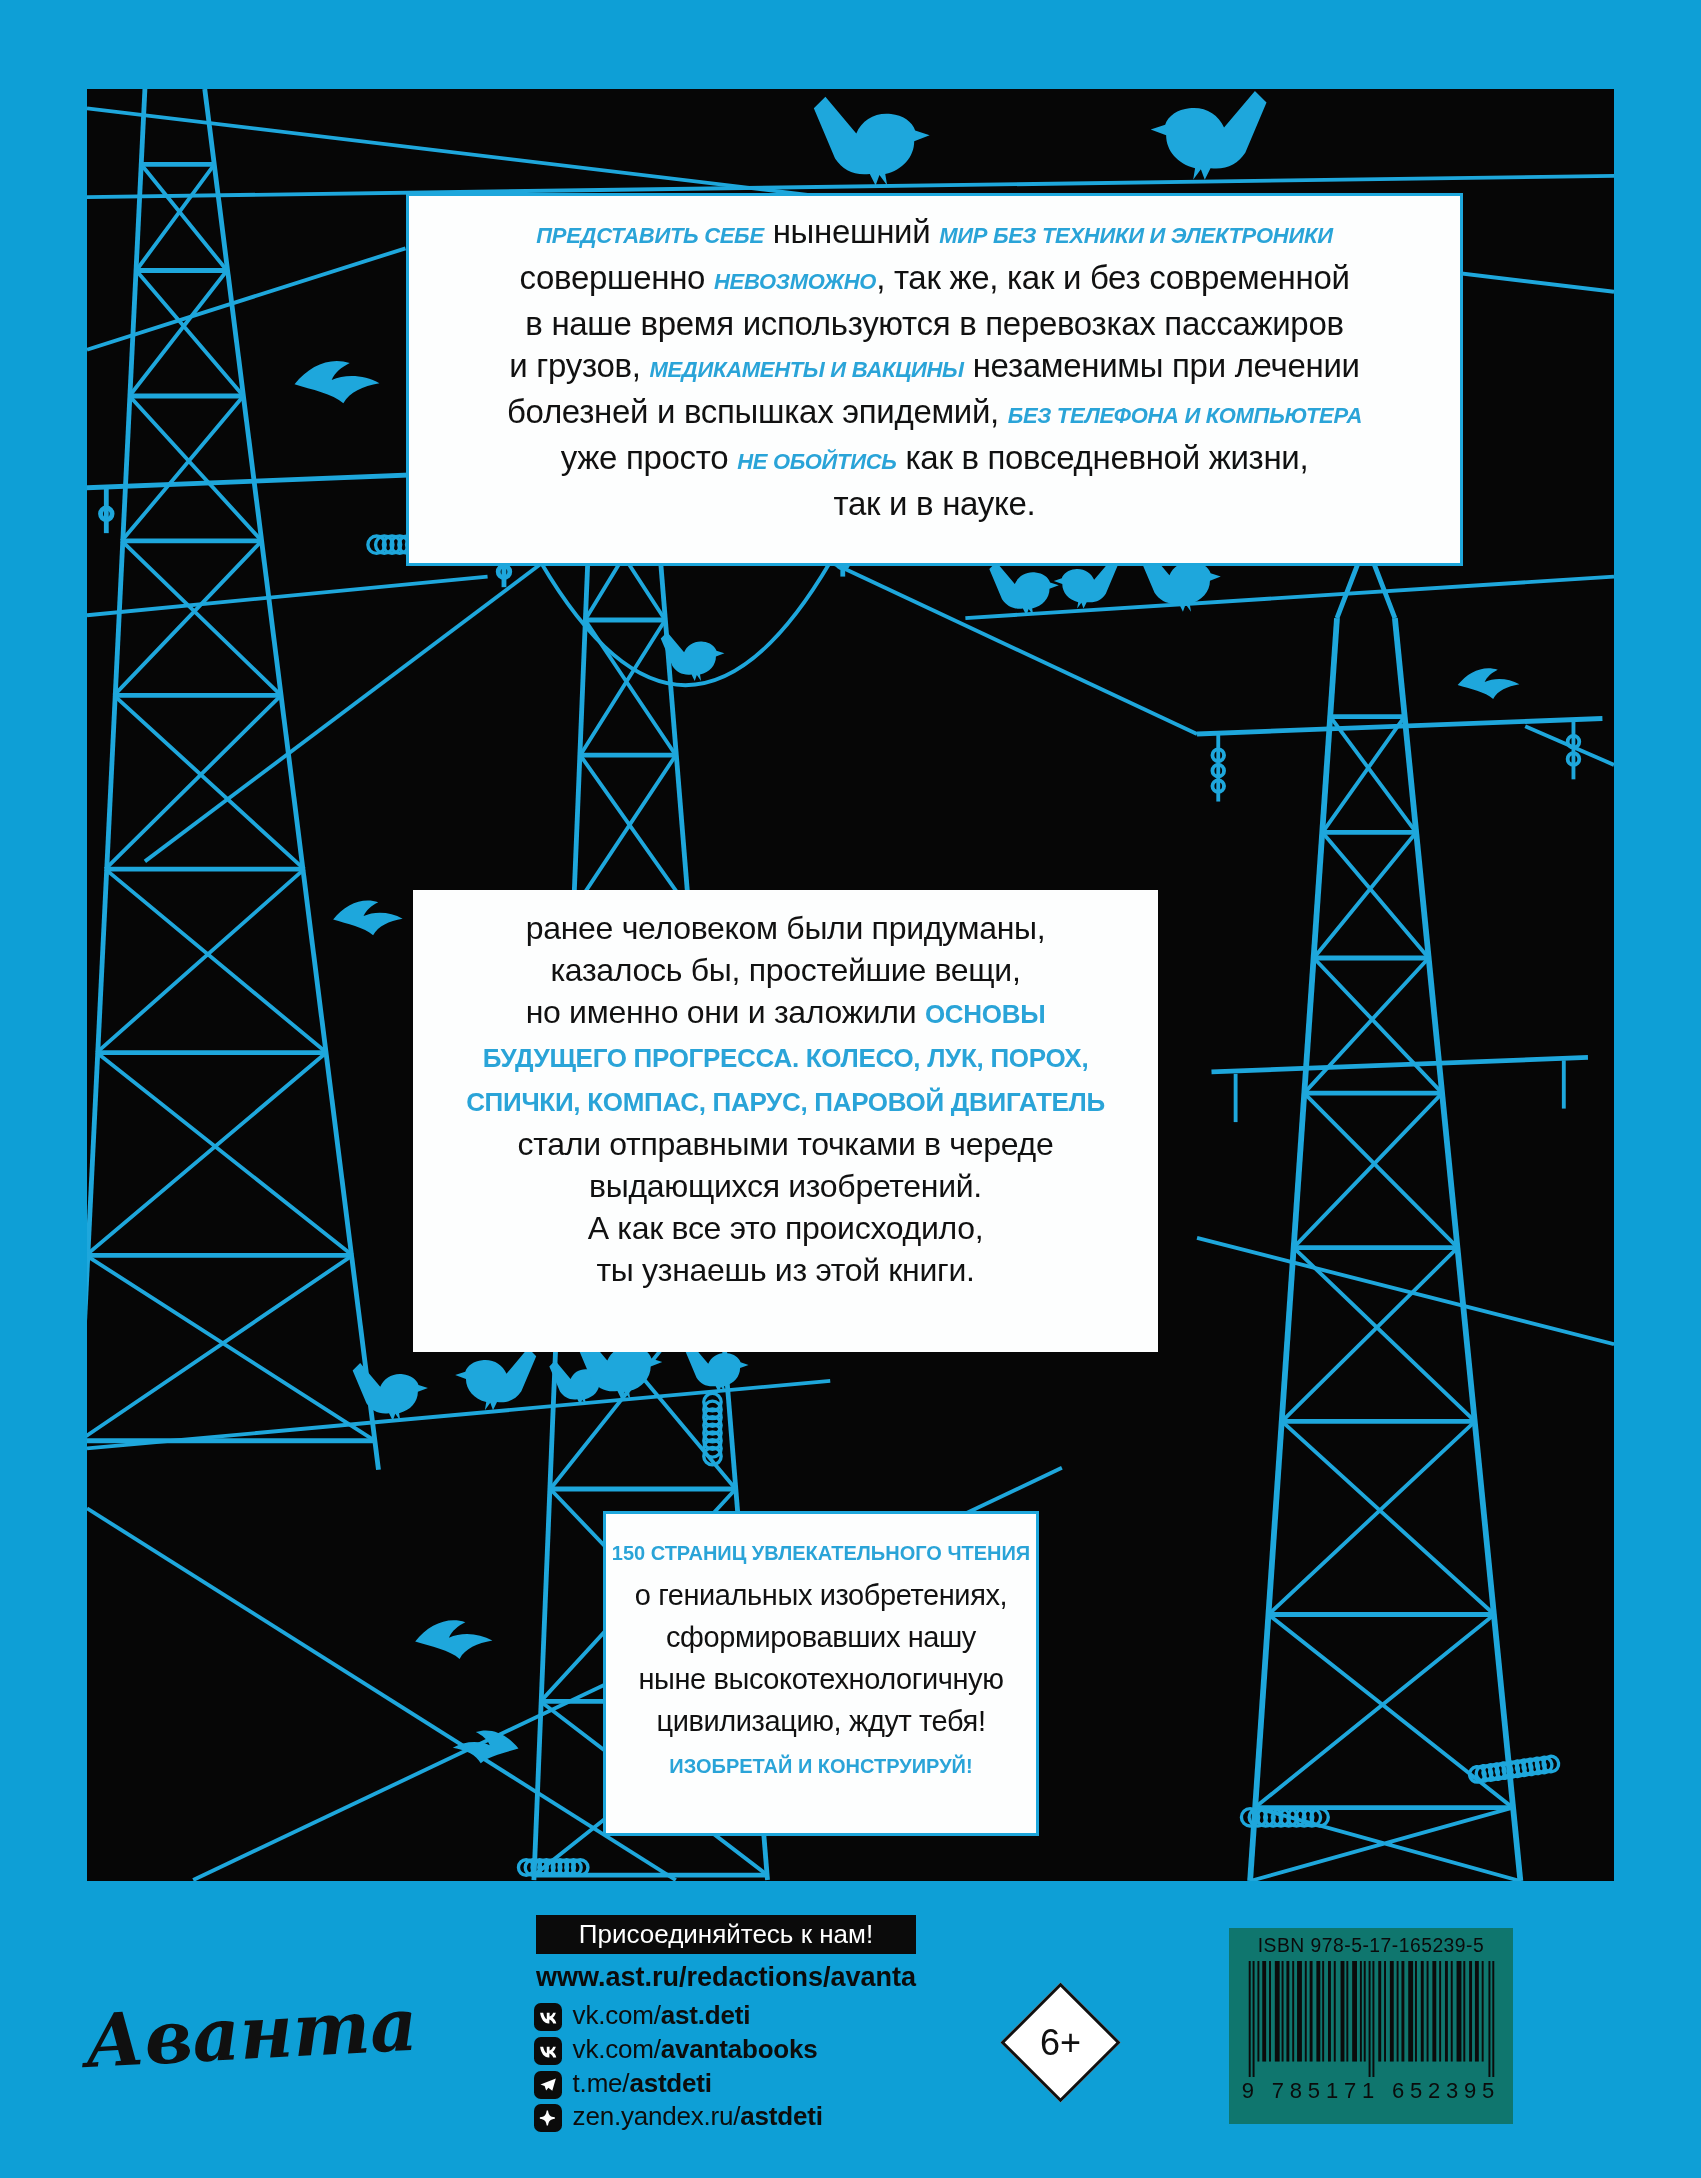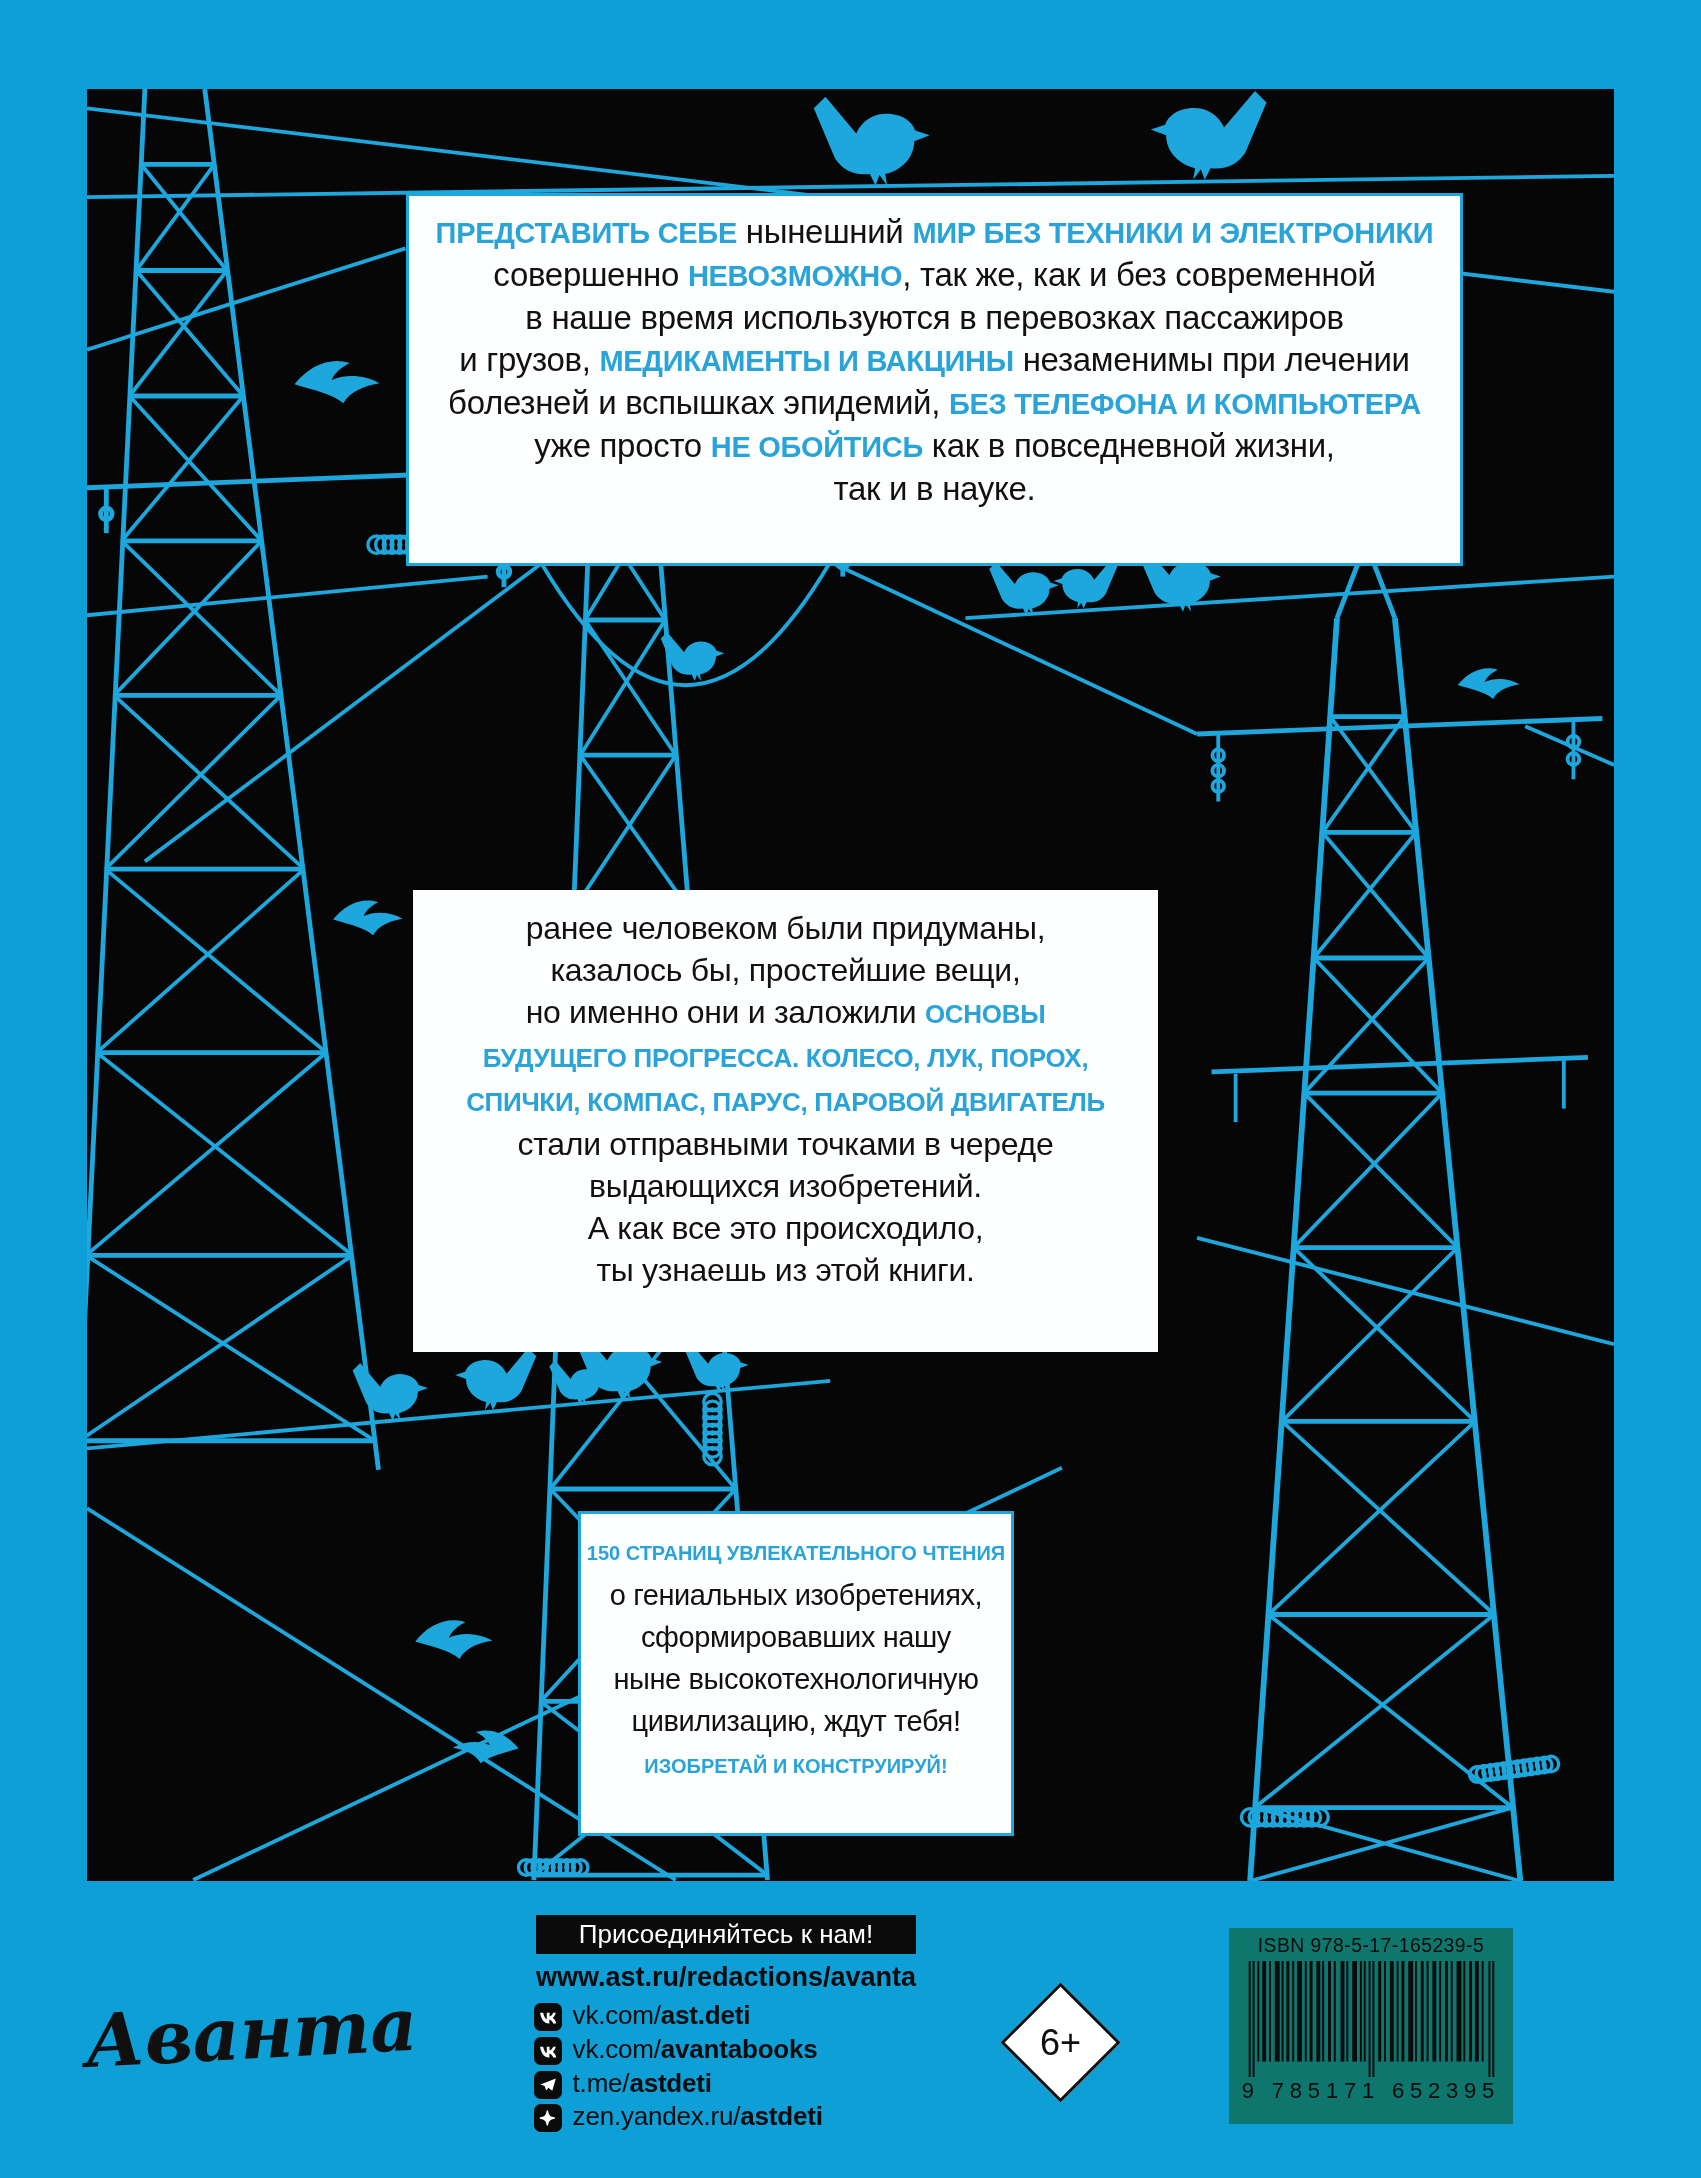--- a/index.html
+++ b/index.html
@@ -13,24 +13,24 @@
   #cover{position:relative;width:1701px;height:2178px;background:var(--blue-frame);overflow:hidden;}
   #panel{position:absolute;left:87px;top:89px;width:1527px;height:1792px;background:#060606;overflow:hidden;}
   #art{position:absolute;left:0;top:0;width:100%;height:100%;}
 
   .textbox{position:absolute;background:#fdfefe;text-align:center;z-index:5;}
   .textbox .line{white-space:nowrap;}
   .seg-b{color:#111;}
   .seg-h{color:var(--blue-text);font-weight:bold;}
 
   #box1{left:406px;top:193px;width:1057px;height:373px;border:3.9px solid var(--blue-art);padding-top:15.4px;font-size:33px;line-height:42px;letter-spacing:-0.3px;}
-  #box1 .seg-h{font-size:29px;}
+  #box1 .seg-h{font-size:22px;font-style:italic;}
   #box2{left:413px;top:890px;width:745px;height:462px;padding-top:17.4px;font-size:32px;line-height:42px;letter-spacing:-0.3px;}
   #box2 .seg-h{font-size:26px;}
-  #box3{left:578px;top:1511px;width:436px;height:325px;border:3.9px solid var(--blue-art);padding-top:15.4px;font-size:29px;line-height:42px;letter-spacing:-0.4px;}
+  #box3{left:603px;top:1511px;width:436px;height:325px;border:3.9px solid var(--blue-art);padding-top:15.4px;font-size:29px;line-height:42px;letter-spacing:-0.4px;}
   #box3 .seg-h{font-size:20px;letter-spacing:0;}
 
   
   #publisher-logo{position:absolute;left:85px;top:1991px;width:270px;text-align:center;
     font-family:"DejaVu Serif",serif;font-style:italic;font-weight:bold;font-size:73px;color:#101010;
     transform:rotate(-3deg);z-index:6;}
   #join-bar{position:absolute;left:536px;top:1915px;width:380px;height:39px;background:#0b0b0b;color:#fff;
     display:flex;align-items:center;justify-content:center;font-size:26px;font-weight:normal;z-index:6;}
   #site-url{position:absolute;left:536px;top:1962px;font-size:27px;font-weight:bold;color:#0b0b0b;z-index:6;}
   #links{position:absolute;left:534px;top:2002px;z-index:6;}

